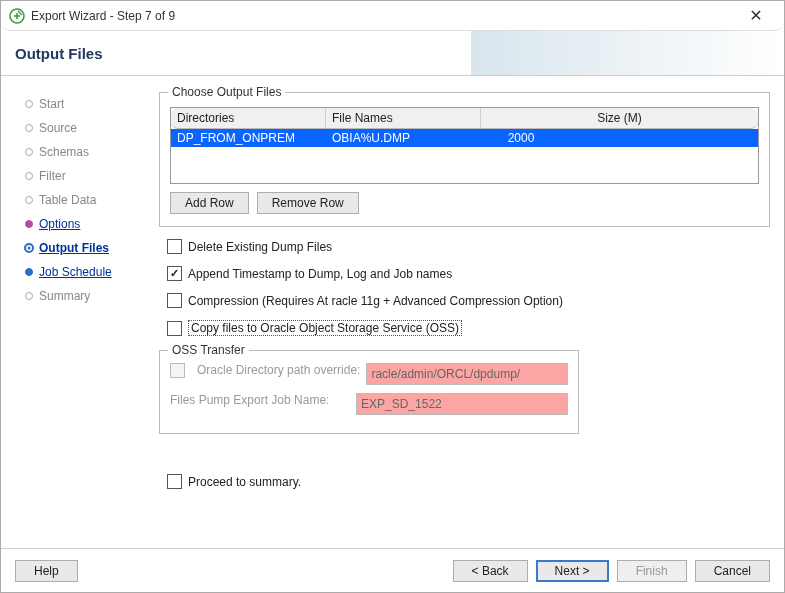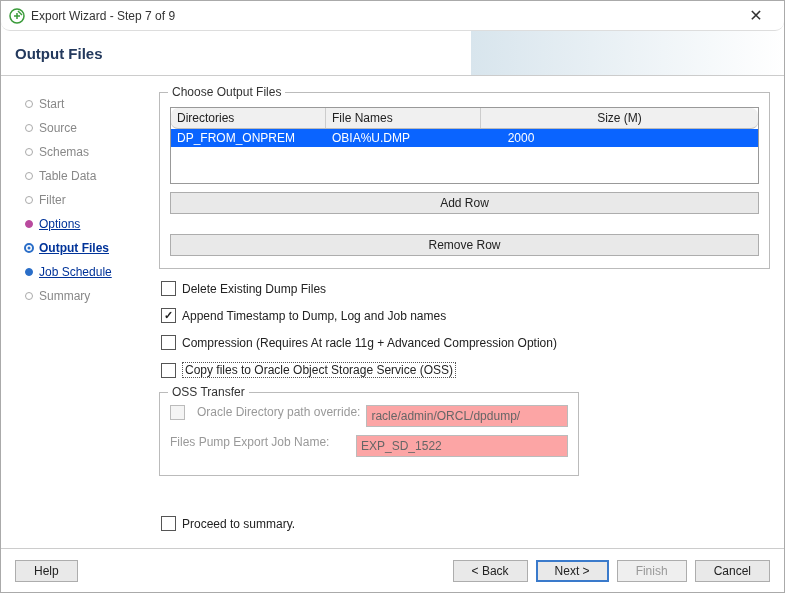--- a/index.html
+++ b/index.html
@@ -31,24 +31,24 @@
 .table { border: 1px solid #999; width: 100%; margin-top: 6px; background: #fff; }
 .table-head { display: flex; background: #f0f0f0; border-bottom: 1px solid #bbb; border-radius: 7px; }
 .table-head .th { padding: 3px 6px; border-right: 1px solid #ccc; color: #222; }
 .table-row { display: flex; background: #0a64ff; color: #fff; }
 .table-row .td { padding: 2px 6px; }
 .col-dir { width: 155px; }
 .col-file { width: 155px; }
 .col-size { width: 80px; text-align: center; }
 .table-blank { height: 36px; }
 
-.btn-group { margin-top: 8px; display: flex; gap: 20px; flex-direction: column; }
+.btn-group { margin-top: 8px; display: flex; gap: 8px; }
 .btn { background: #e9e9e9; border: 1px solid #adadad; padding: 3px 14px; color: #222; font-size: 12px; }
 
-.check-row { display: flex; align-items: center; margin-top: 12px; margin-left: 2px; }
+.check-row { display: flex; align-items: center; margin-top: 12px; margin-left: 8px; }
 .check { width: 15px; height: 15px; border: 1px solid #555; margin-right: 6px; display: flex; align-items: center; justify-content: center; font-size: 11px; background: #fff; }
 .check.checked::after { content: "✓"; color: #222; font-weight: bold; line-height: 1; }
 .check.disabled { border-color: #bbb; background: #f4f4f4; }
 .check-label { color: #222; }
 .check-label.focused { border: 1px dotted #555; padding: 0 2px; }
 
 .subfieldset { border: 1px solid #bbb; padding: 12px 10px 10px 10px; position: relative; margin-top: 14px; width: 420px; }
 .subfieldset .legend { position: absolute; top: -8px; left: 8px; background: #fff; padding: 0 4px; color: #333; }
 .form-row { display: flex; align-items: flex-start; margin-bottom: 8px; gap: 6px; }
 .form-label { color: #999; width: 180px; }
@@ -106,29 +106,29 @@
           </svg>
         </span>
       <span class="nav-label">Schemas</span>
     </div>
     <div class="nav-item">
       <span class="nav-dot">
           <svg>
             <circle cx="5" cy="5" r="3.5" fill="#fff" stroke="#aaa"></circle>
           </svg>
         </span>
+      <span class="nav-label">Filter</span>
+    </div>
+    <div class="nav-item">
+      <span class="nav-dot">
+          <svg>
+            <circle cx="5" cy="5" r="3.5" fill="#fff" stroke="#aaa"></circle>
+          </svg>
+        </span>
       <span class="nav-label">Table Data</span>
-    </div>
-    <div class="nav-item">
-      <span class="nav-dot">
-          <svg>
-            <circle cx="5" cy="5" r="3.5" fill="#fff" stroke="#aaa"></circle>
-          </svg>
-        </span>
-      <span class="nav-label">Filter</span>
     </div>
     <div class="nav-item">
       <span class="nav-dot">
           <svg>
             <circle cx="5" cy="5" r="3.5" fill="#b94a9e" stroke="#b94a9e"></circle>
           </svg>
         </span>
       <span class="nav-label link">Options</span>
     </div>
     <div class="nav-item">

